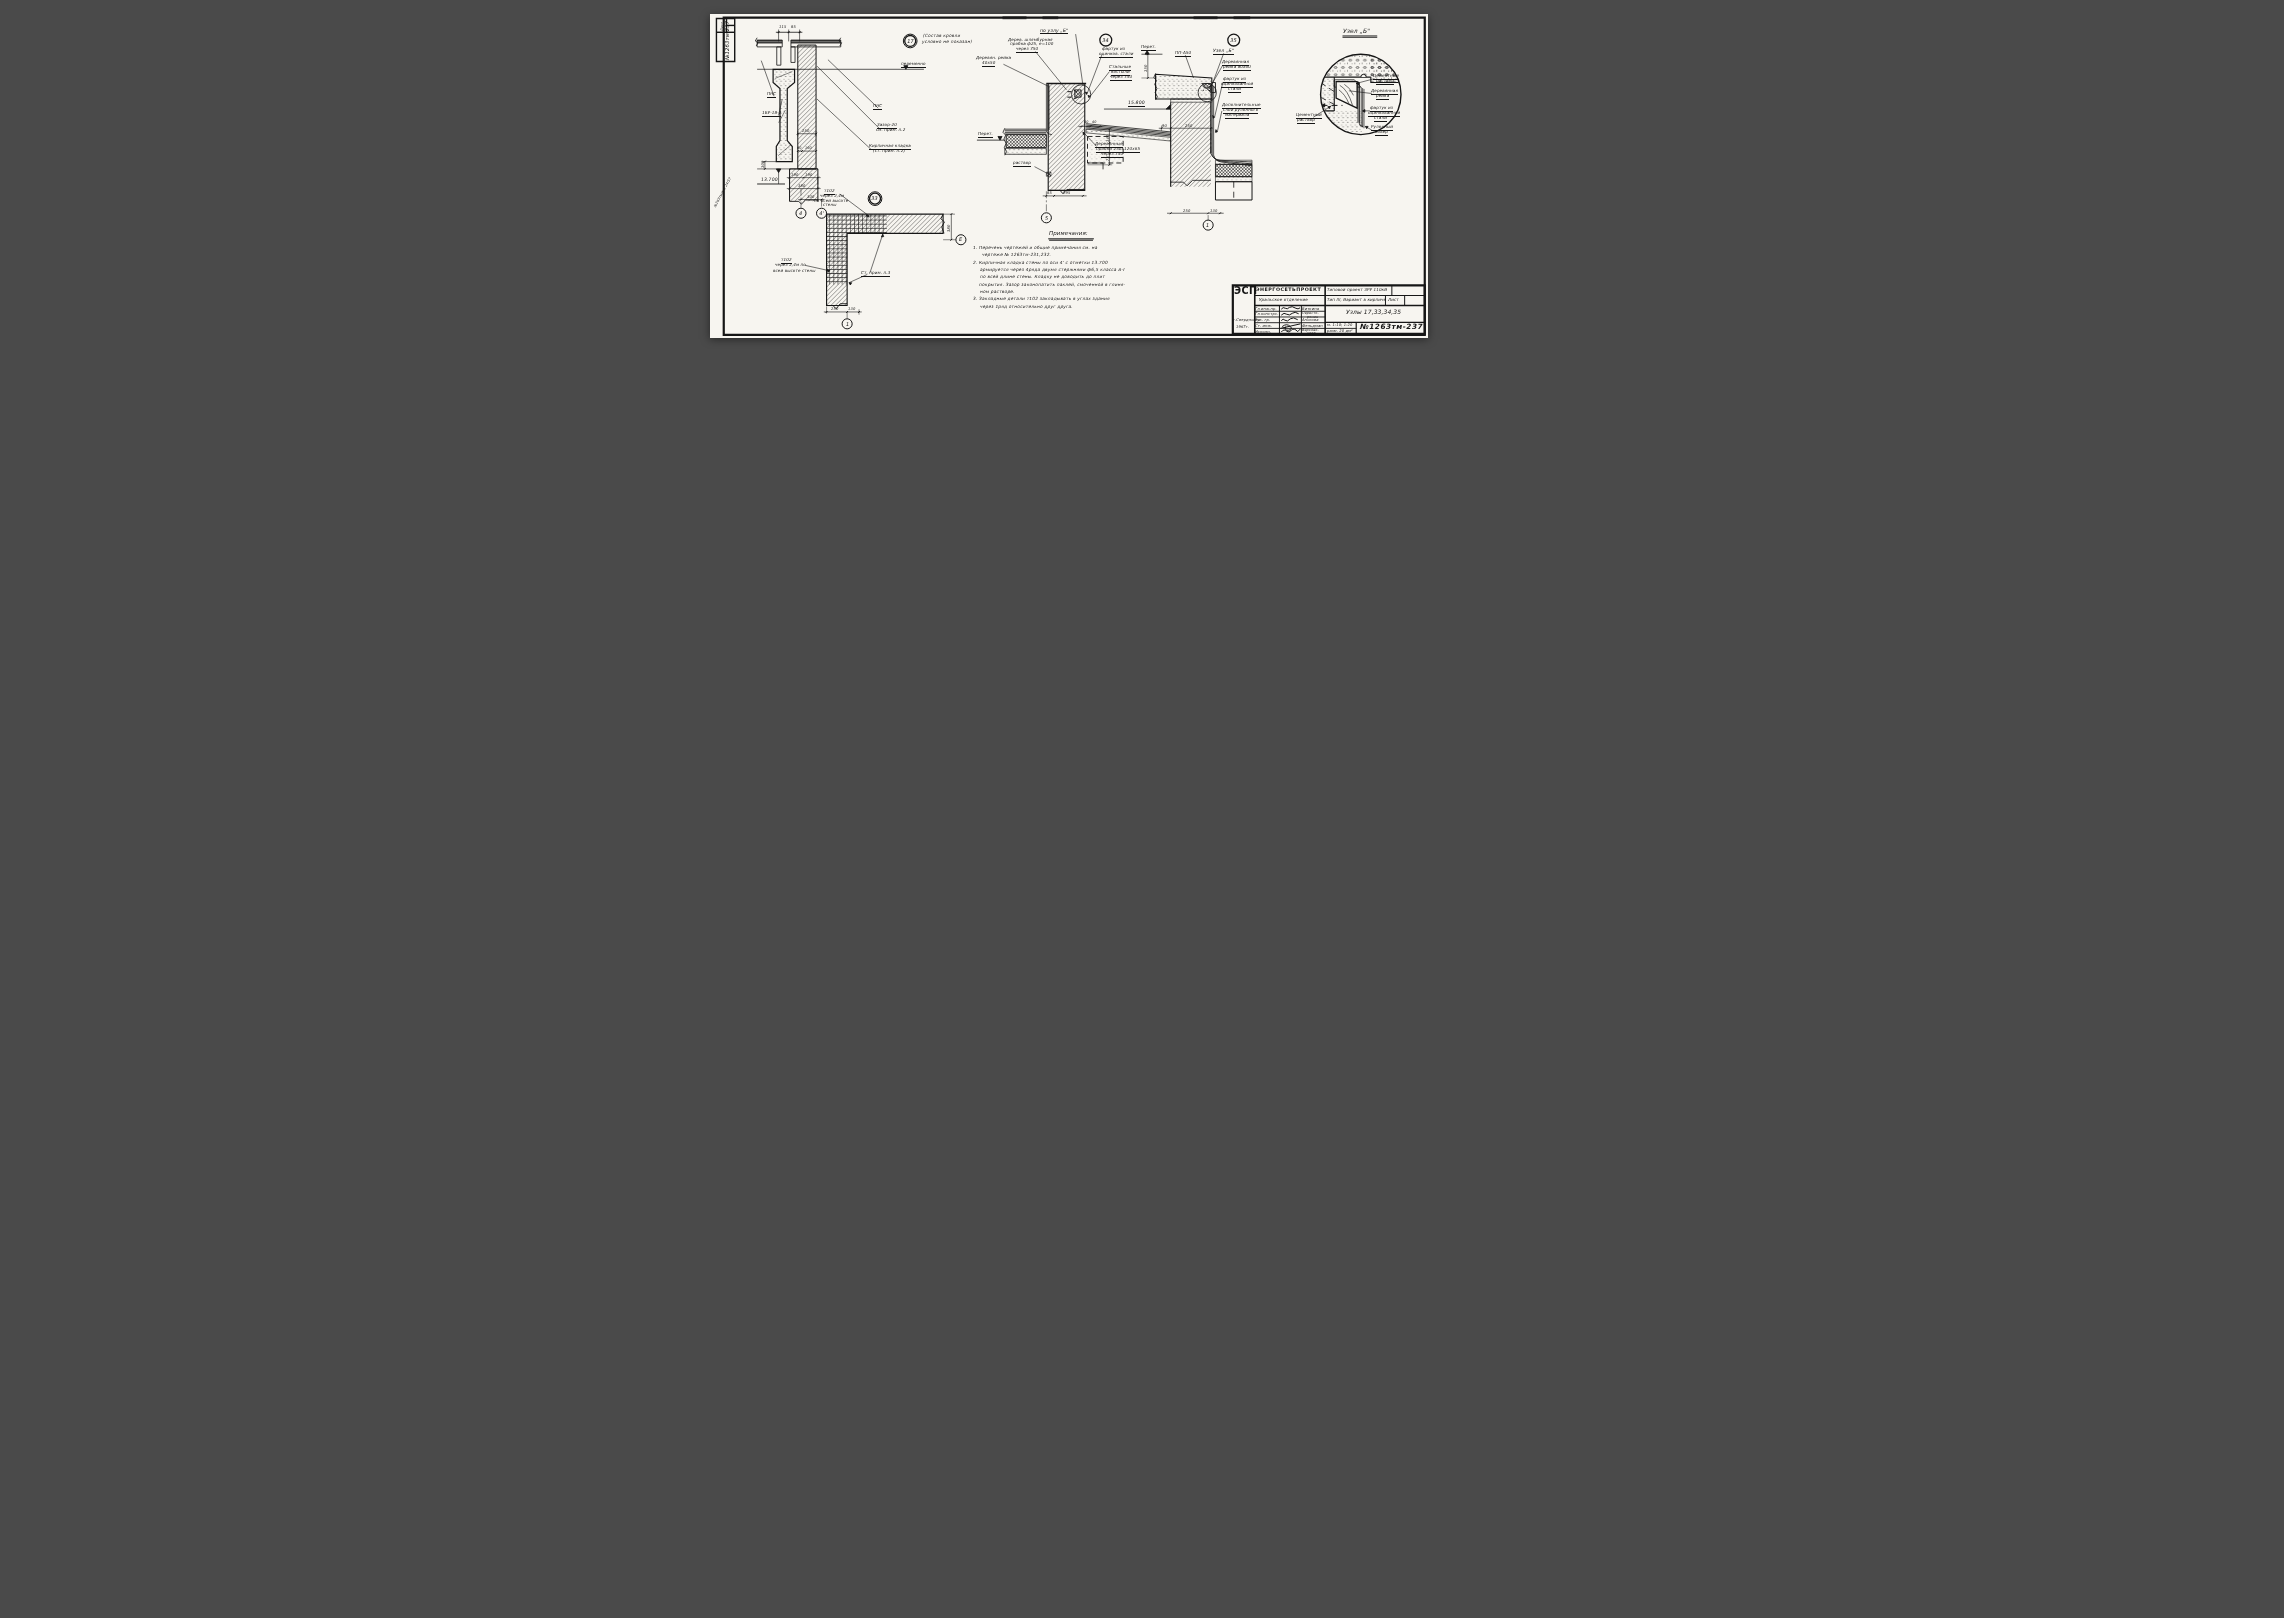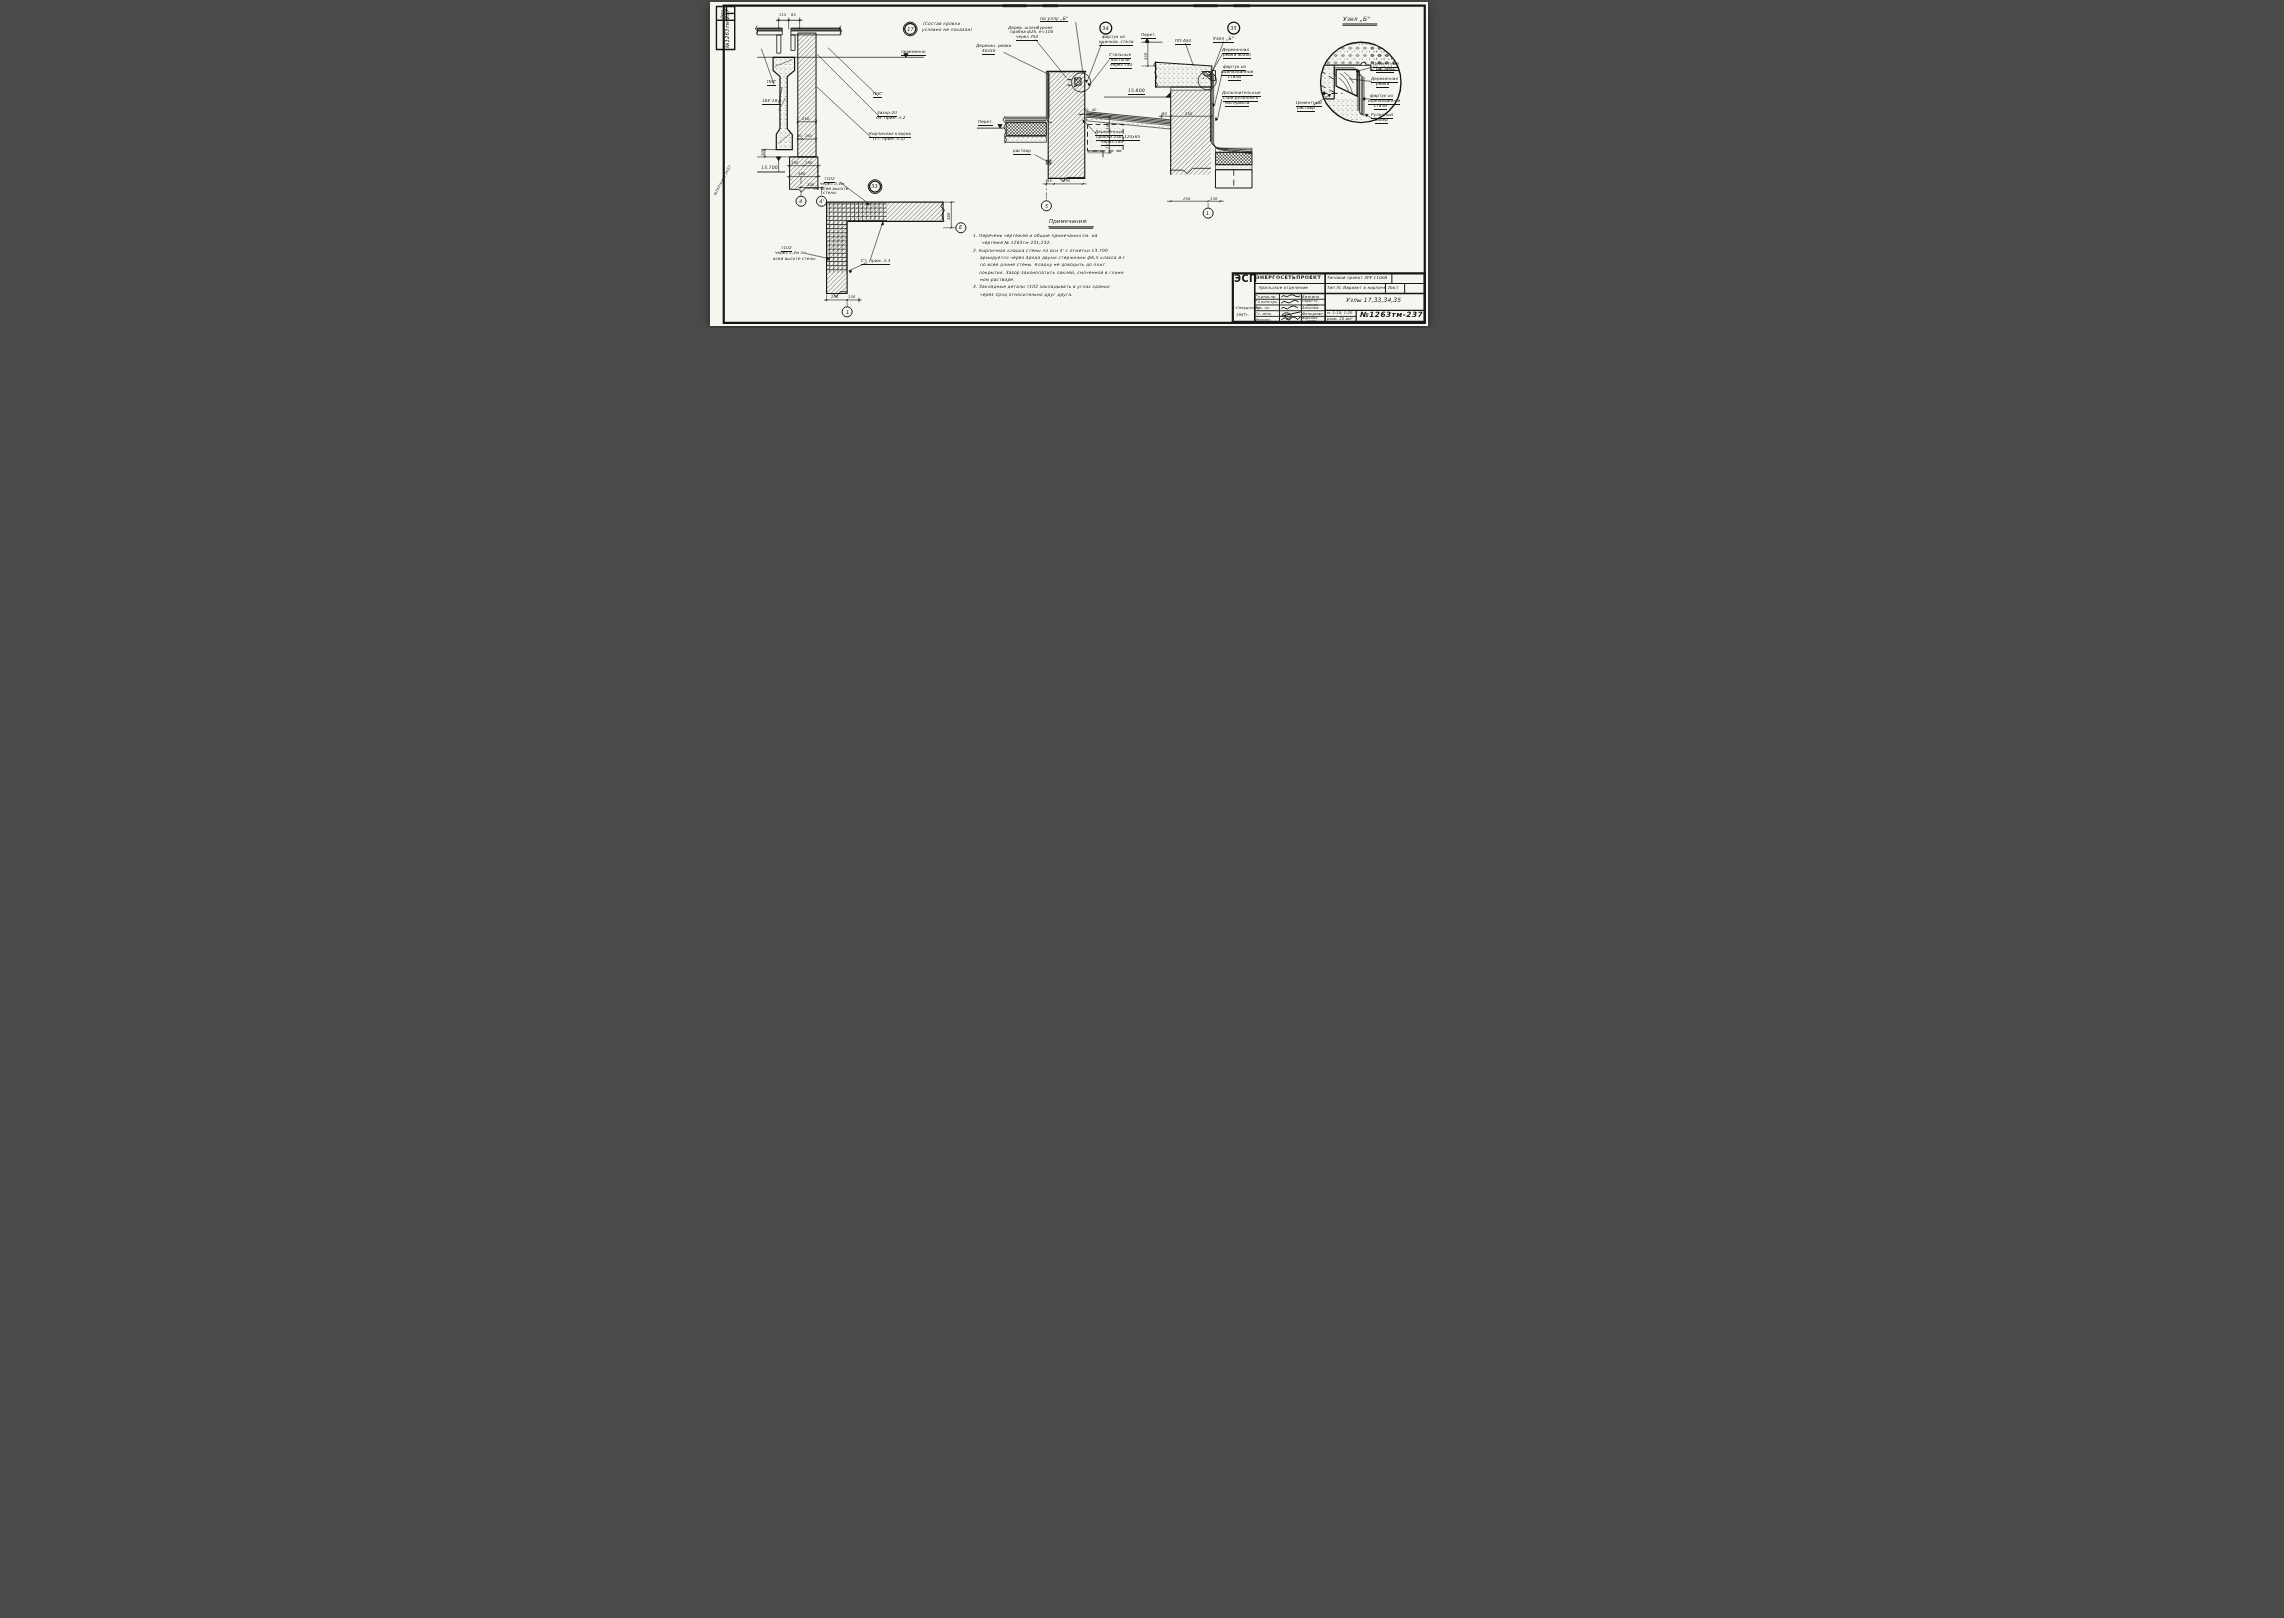--- a/index.html
+++ b/index.html
@@ -1,16 +1,16 @@
 <!DOCTYPE html>
 <html style="font-size:7.3px"><head>
 <meta charset="utf-8">
 <style>
   html,body{margin:0;padding:0;background:#4a4a4a;}
-  .wrap{width:864px;margin:2px auto;}
+  .wrap{width:864px;margin:14px auto;}
   .sheet{position:relative;width:718px;height:324px;background:#f7f5f0;overflow:hidden;
          font-family:"DejaVu Sans",sans-serif;color:#161616;
          box-shadow:0 1.8px 8.2px rgba(0,0,0,.5);}
   svg{position:absolute;left:0;top:0;}
   svg *{vector-effect:non-scaling-stroke;}
   .lbl{position:absolute;font-style:italic;font-size:4.1px;line-height:4.6px;white-space:nowrap;
        color:#161616;letter-spacing:0.1px;}
   .u{border-bottom:0.5px solid #161616;padding-bottom:0.2px;}
   .s7{font-size:3.4px;}
   .s8{font-size:3.7px;}

